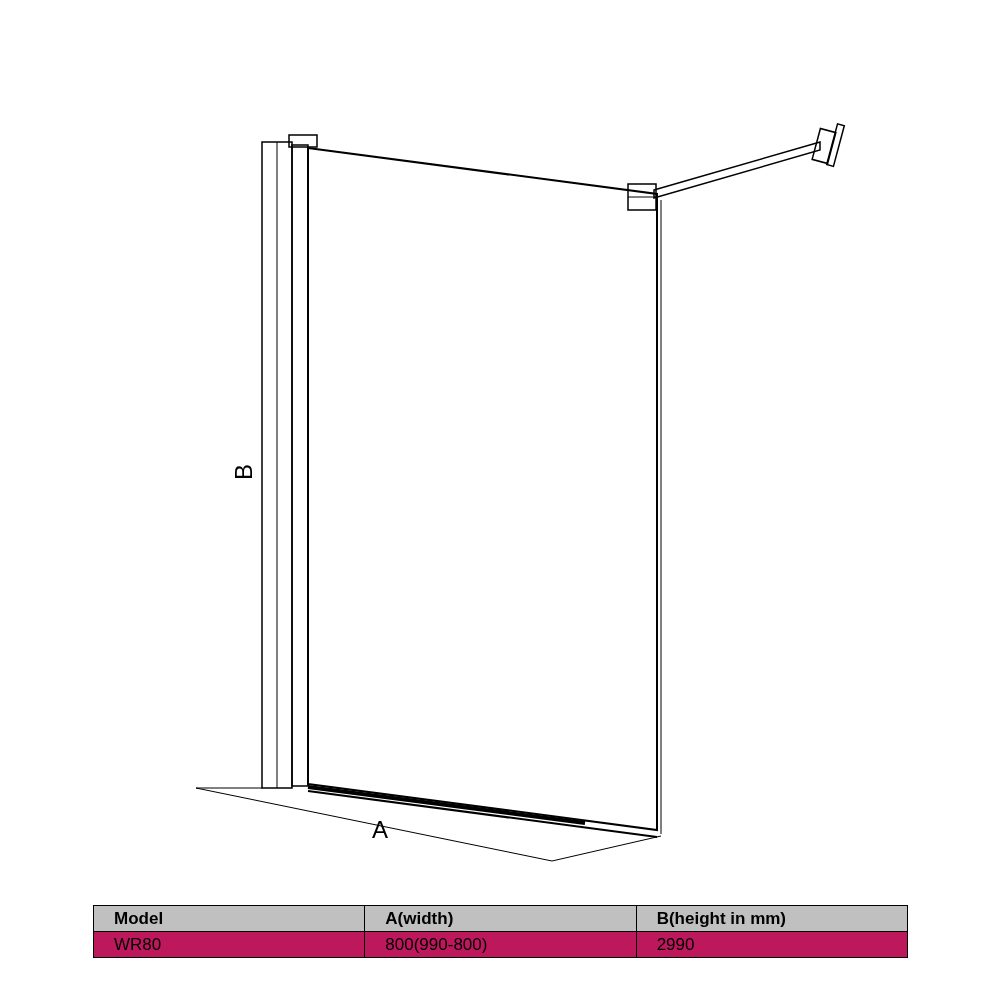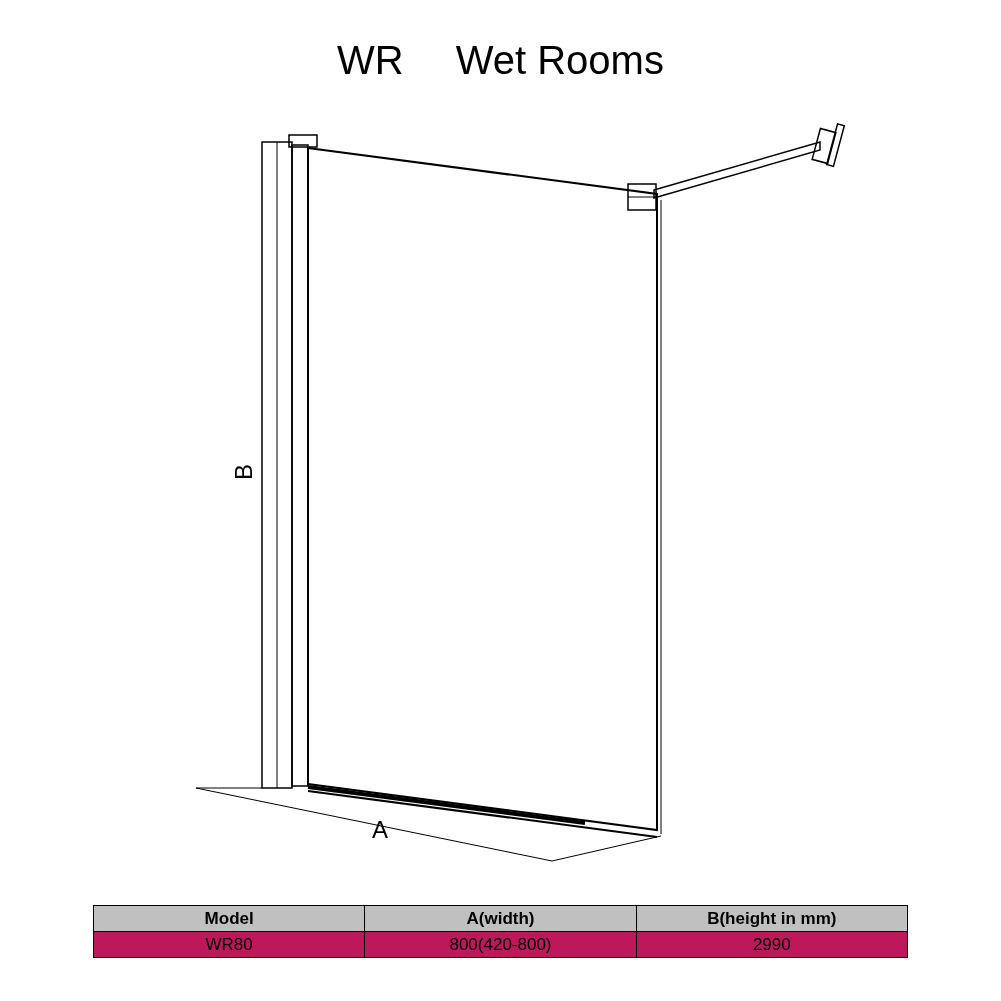--- a/index.html
+++ b/index.html
@@ -40,23 +40,23 @@
     position: absolute;
     left: 93px;
     top: 905px;
     width: 815px;
     border-collapse: collapse;
     table-layout: fixed;
     font-size: 17px;
   }
   .dim-table th, .dim-table td {
     border: 1px solid #000000;
-    text-align: center;
+    text-align: left;
     vertical-align: middle;
-    padding: 2px 4px;
+    padding: 2px 20px;
     height: 21px;
   }
   .dim-table th {
     background: #c0c0c0;
     font-weight: bold;
   }
   .dim-table td {
     background: #be185d;
     font-weight: 400;
   }
@@ -64,23 +64,20 @@
     font-family: "Liberation Sans", sans-serif;
     font-size: 24px;
     fill: #000000;
   }
 </style>
 </head>
 <body>
 
 <div class="page">
 
-  <h1 class="title">
-    <span class="title-code">WR</span><span>Wet Rooms</span>
-  </h1>
 
   <svg class="diagram-svg" width="1001" height="1001" viewBox="0 0 1001 1001" xmlns="http://www.w3.org/2000/svg">
 
     <g fill="none" stroke="#000000" stroke-width="1.5">
 
       <rect x="262" y="142" width="30" height="646"></rect>
       <line x1="277" y1="142" x2="277" y2="788" stroke-width="1"></line>
 
       <rect x="292" y="145" width="16" height="641"></rect>
       <rect x="289" y="135" width="28" height="12"></rect>
@@ -112,19 +109,19 @@
     <thead>
       <tr>
         <th>Model</th>
         <th>A(width)</th>
         <th>B(height in mm)</th>
       </tr>
     </thead>
     <tbody>
       <tr>
         <td>WR80</td>
-        <td>800(420-800)</td>
+        <td>800(990-800)</td>
         <td>2990</td>
       </tr>
     </tbody>
   </table>
 
 </div>
 
 </body></html>

